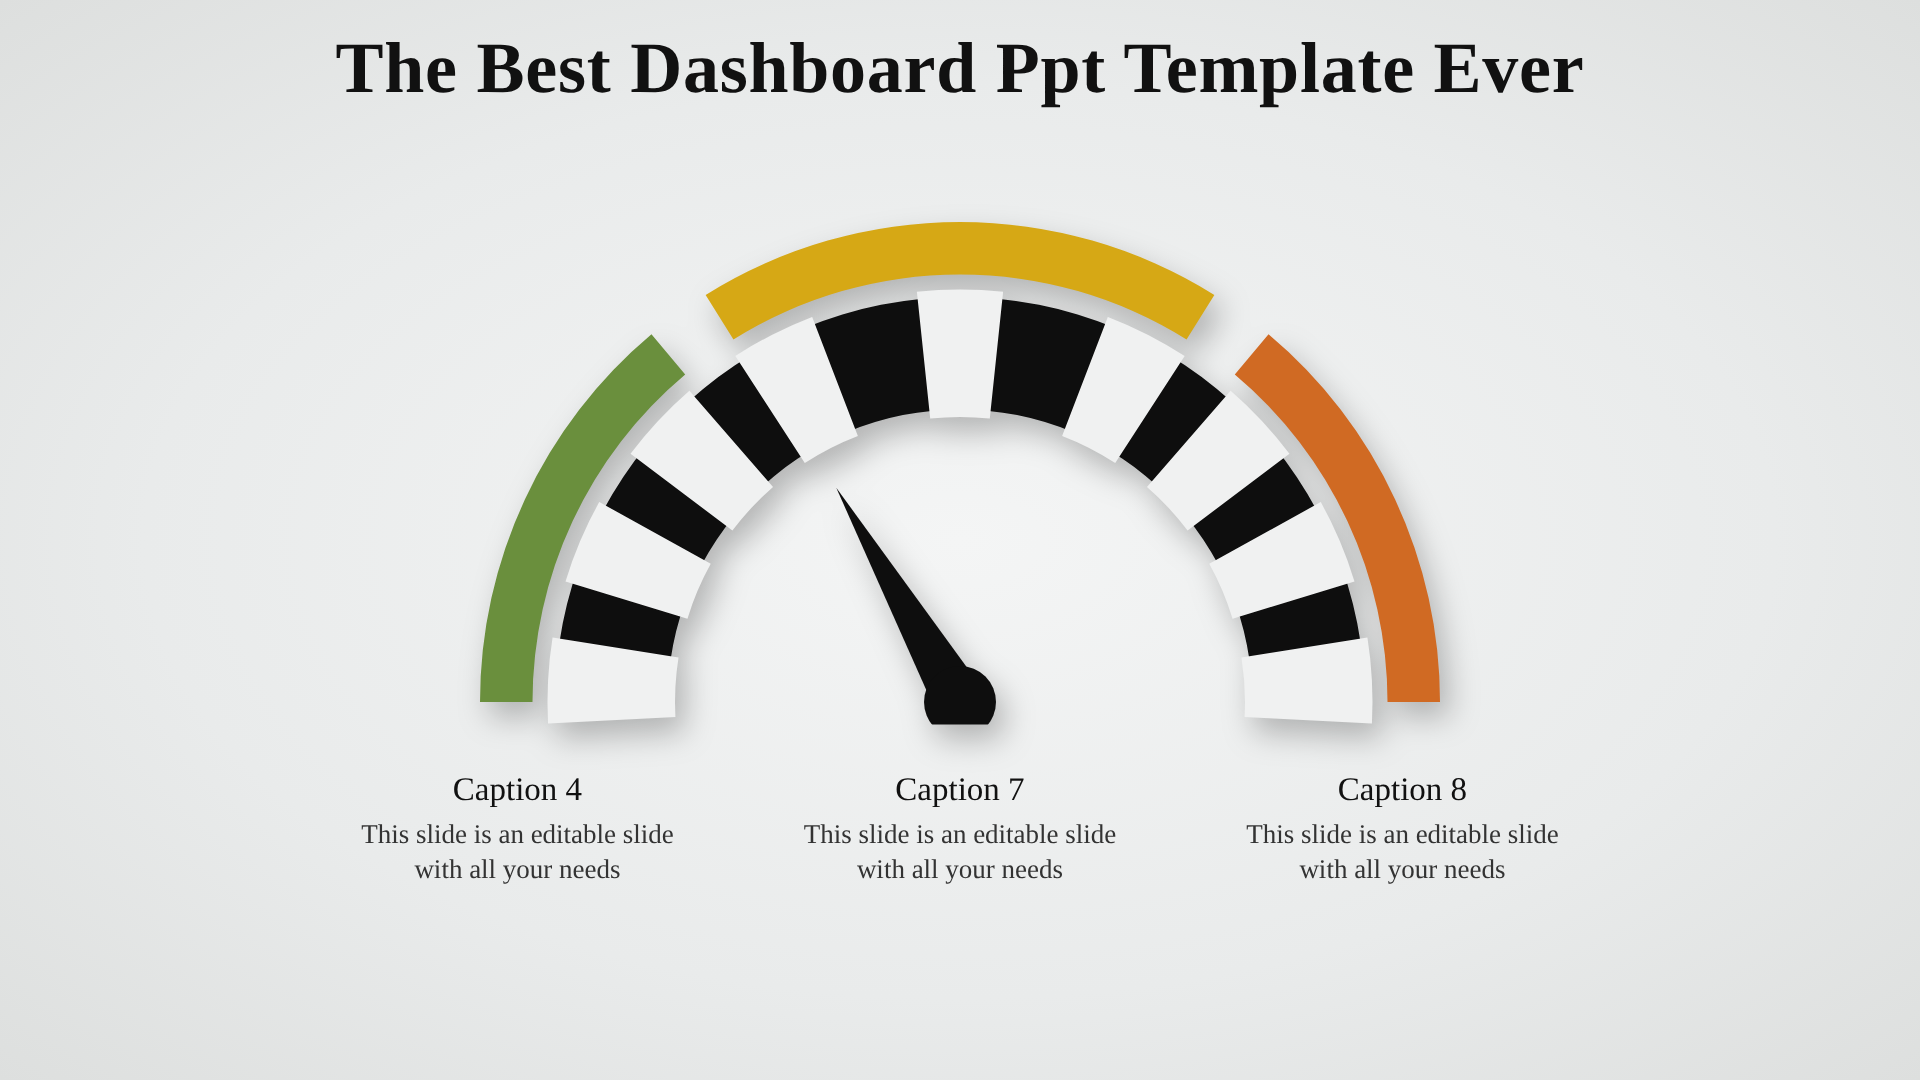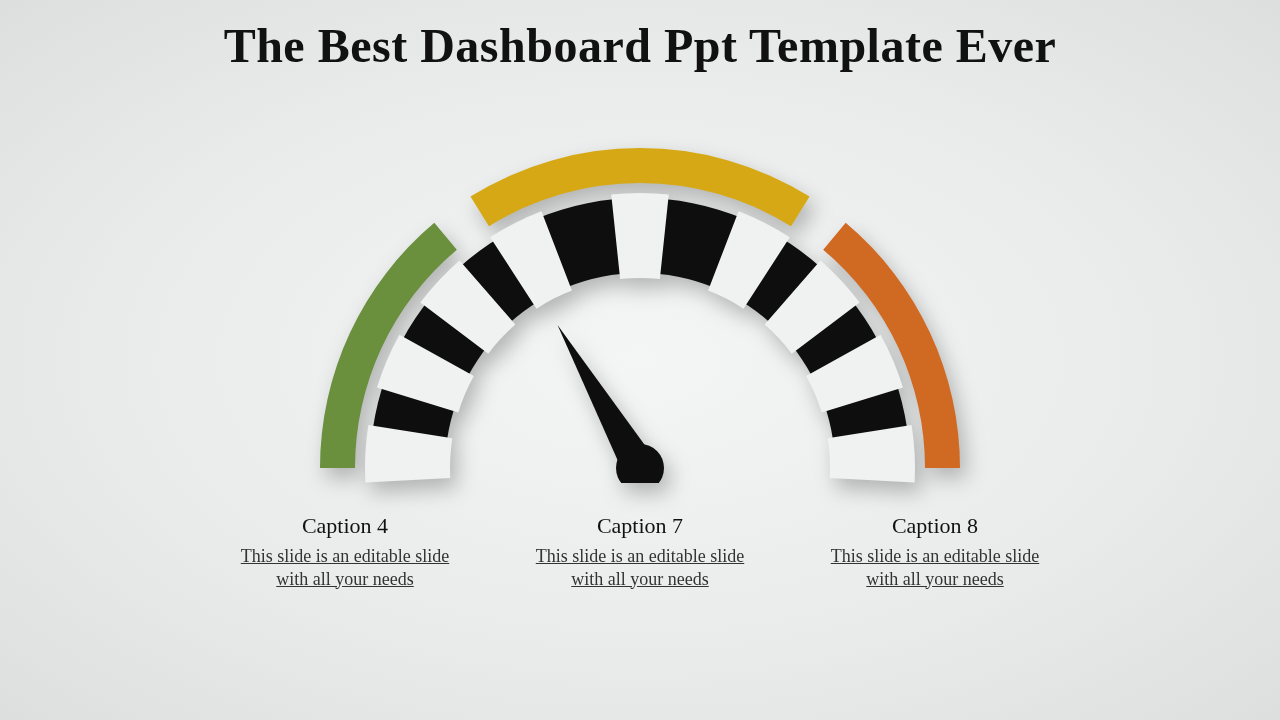--- a/index.html
+++ b/index.html
@@ -40,21 +40,20 @@
   }
   .cap-title {
     font-size: 22px;
     color: #111;
     margin-bottom: 6px;
   }
   .cap-body {
     font-size: 18px;
     color: #333;
     line-height: 1.25;
-    text-decoration: underline;
   }
 </style>
 </head>
 <body>
 
 <div class="title">The Best Dashboard Ppt Template Ever</div>
 
 <div class="gauge-wrap">
   <svg id="gauge-svg" viewBox="0 0 680 370" width="680" height="370">
       <path d="M 20 354.99999999999994 A 320 320 0 0 1 134.3079649003074 109.86577820192704 L 156.8055312393363 136.67733371109128 A 285 285 0 0 0 55 354.99999999999994 Z" fill="#6a8f3d"></path>

